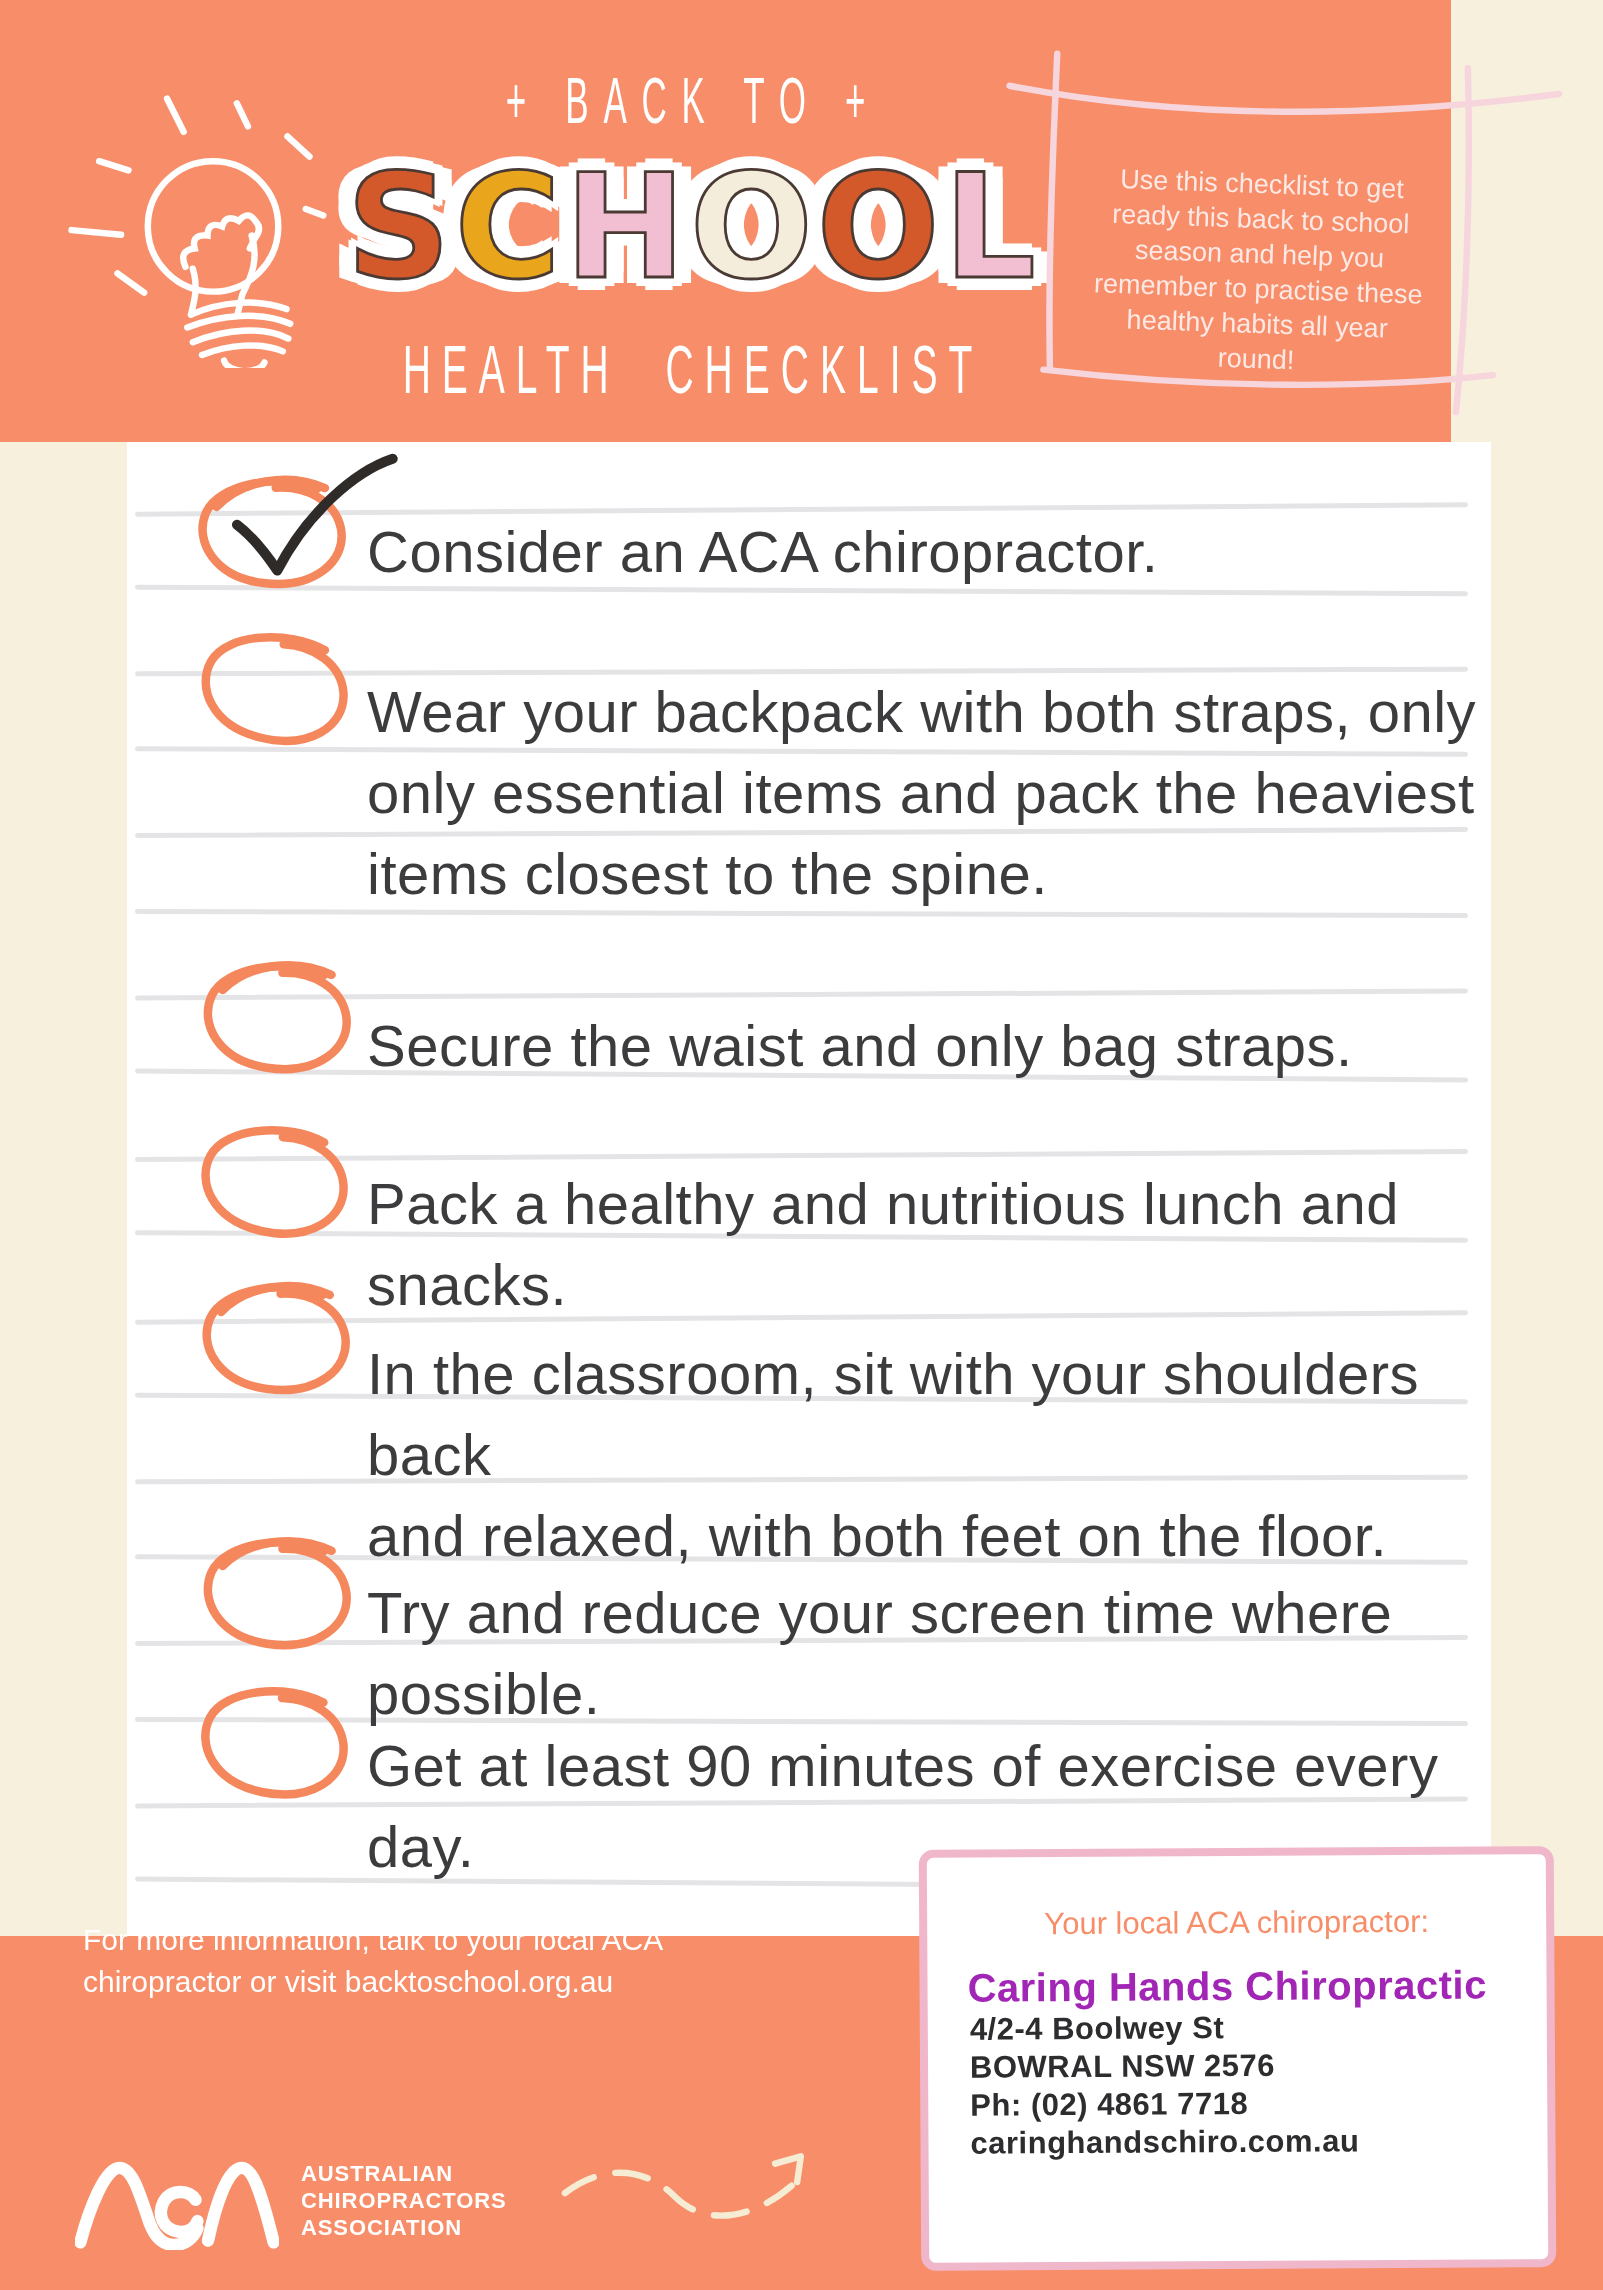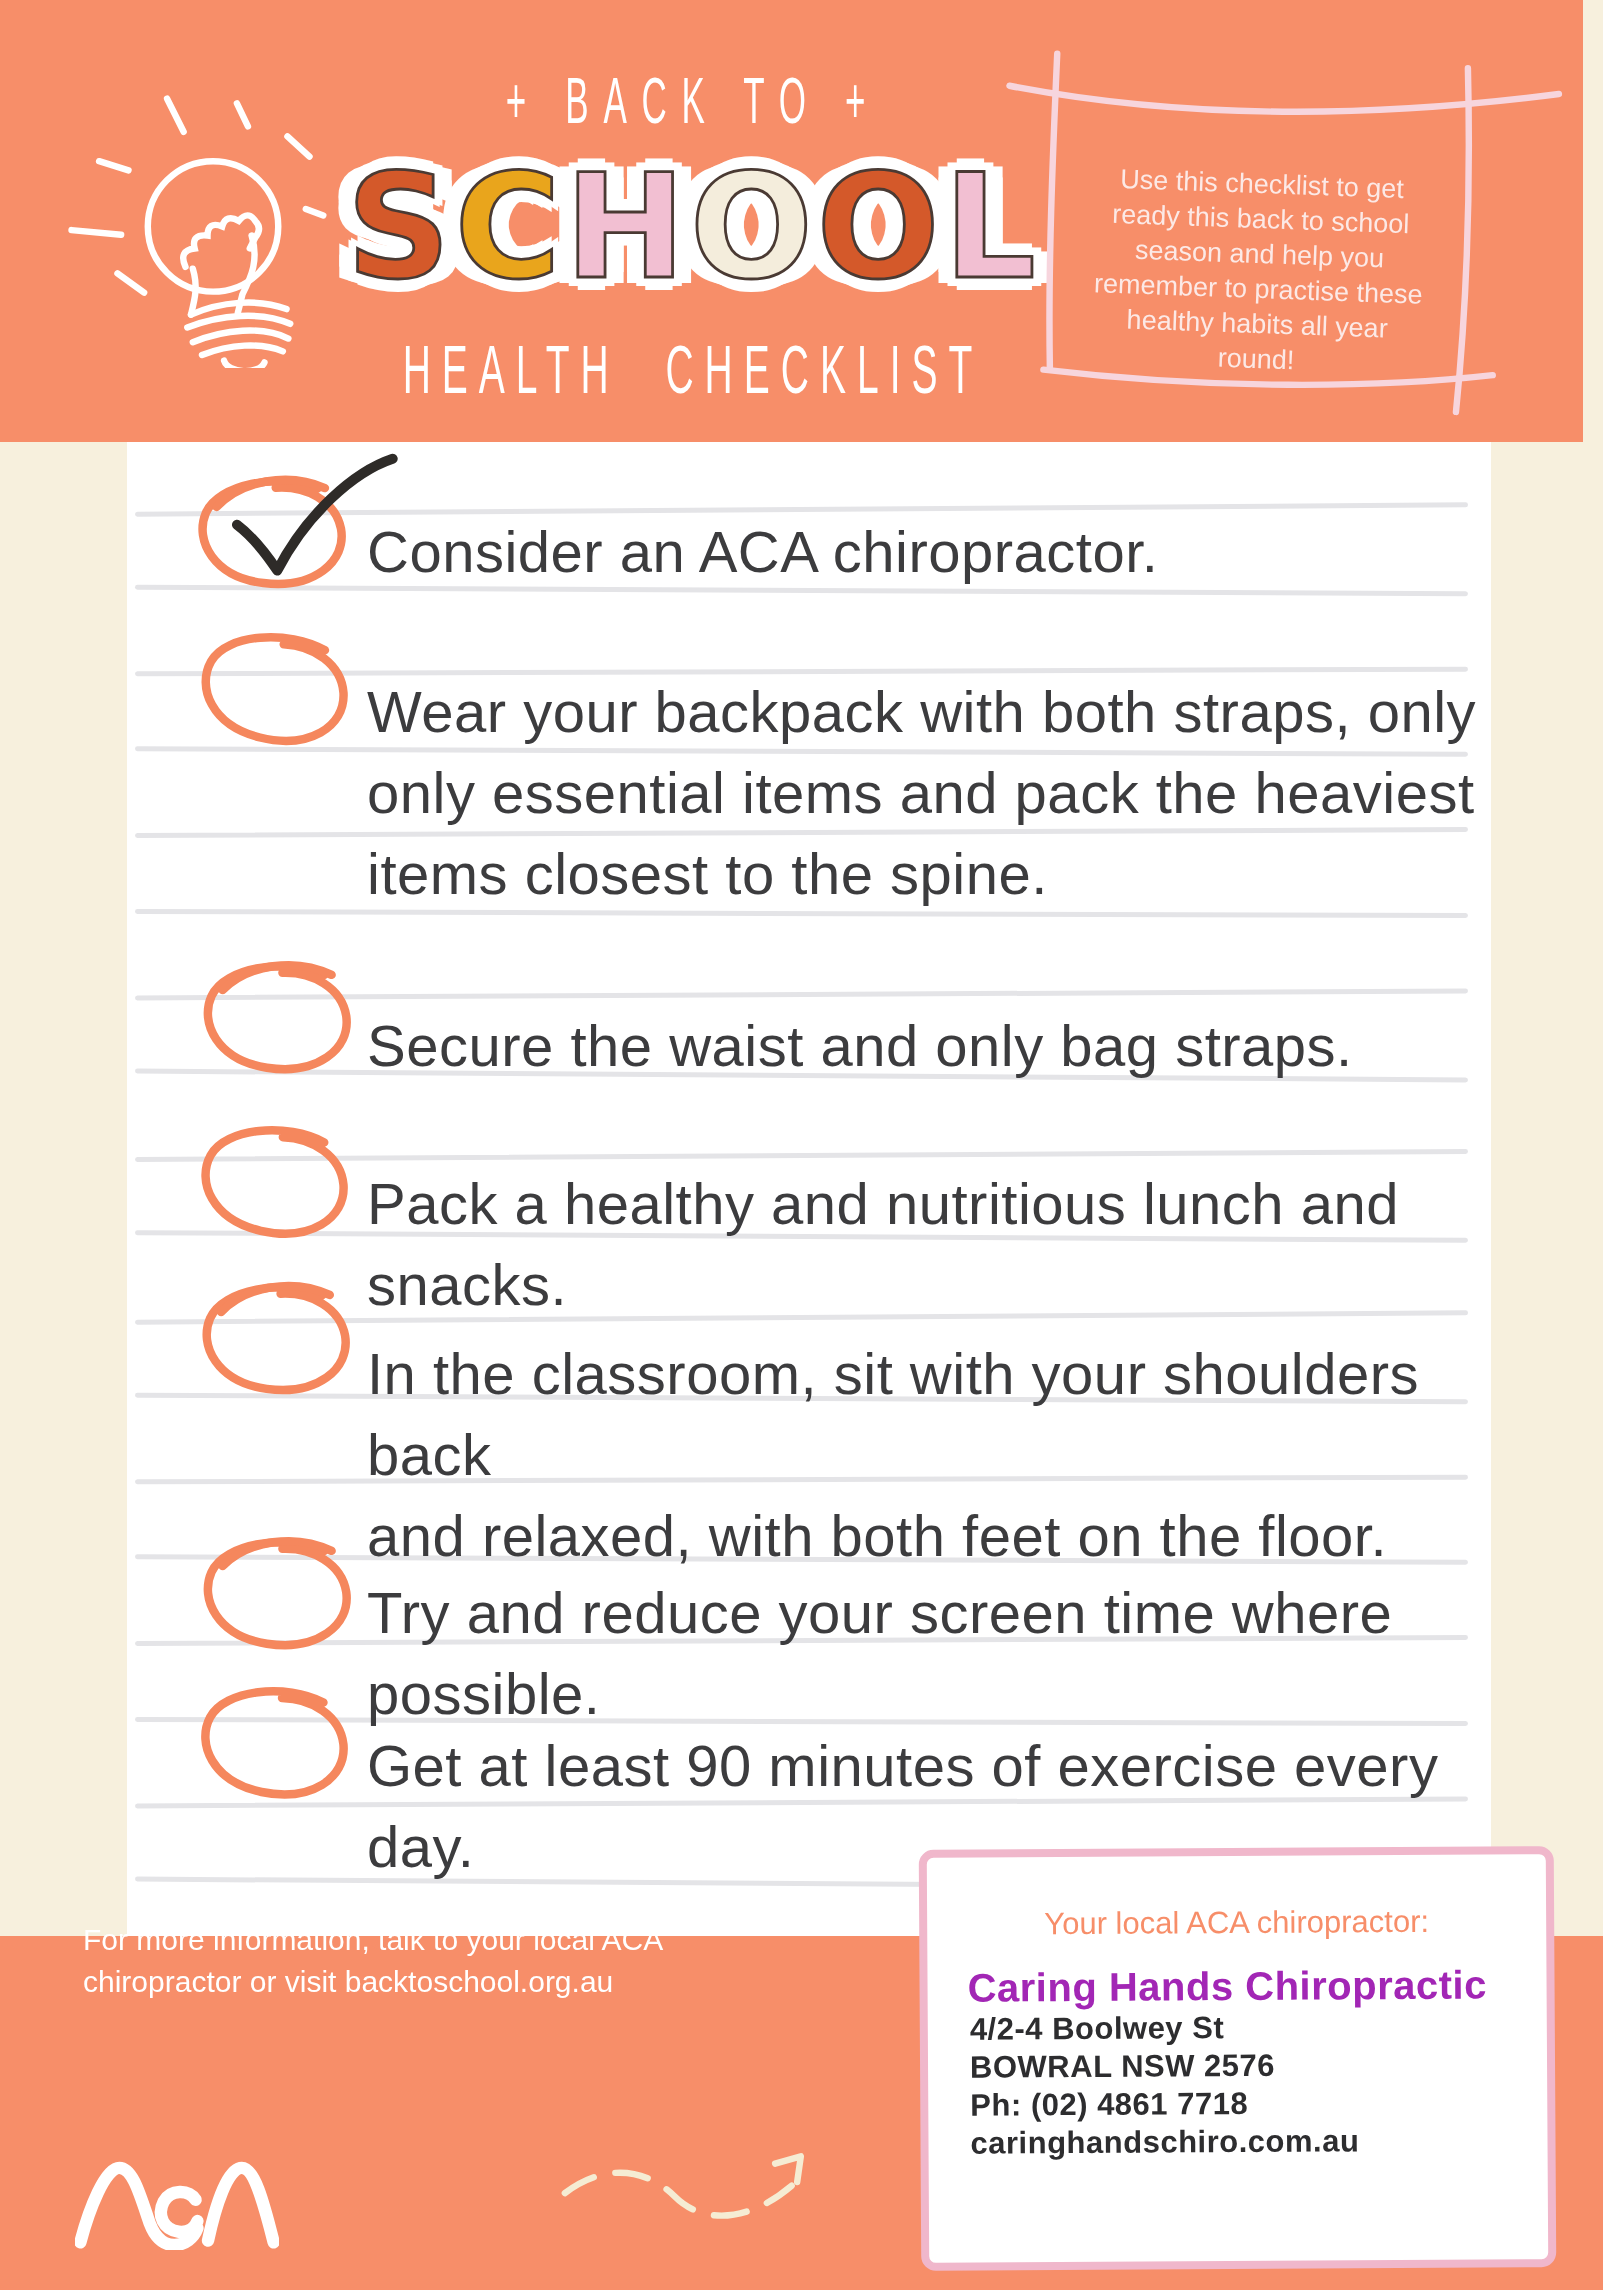--- a/index.html
+++ b/index.html
@@ -16,21 +16,21 @@
     --sticker-outline:#4A3A33;
   }
   *{box-sizing:border-box;}
   html,body{margin:0;padding:0;background:#888;}
   .page{
     position:relative;width:1603px;height:2290px;overflow:hidden;
     background:var(--cream);
     font-family:"Liberation Sans", sans-serif;
   }
   
-  .header{position:absolute;left:0;top:0;width:1583px;height:442px;background:var(--orange);padding-left:16px;}
+  .header{position:absolute;left:0;top:0;width:1451px;height:442px;background:var(--orange);padding-left:16px;}
   .bulb{position:absolute;left:55px;top:83px;width:294px;height:285px;}
   .bulb path,.bulb circle,.bulb line{fill:none;stroke:#fff;stroke-width:7;stroke-linecap:round;}
   .back-to{
     position:absolute;left:693px;top:64px;transform:translateX(-50%) scaleY(1.85);
     transform-origin:center top;white-space:nowrap;
     color:#fff;font-size:35px;letter-spacing:14.7px;font-weight:400;
   }
   .school{position:absolute;left:693px;top:154px;width:0;height:0;}
   .school-layer{
     position:absolute;left:0;top:0;transform:translateX(-50%);
@@ -225,20 +225,25 @@
   <div class="footer-info">
     <div>For more information, talk to your local ACA</div>
     <div><span>chiropractor or visit </span><strong>backtoschool.org.au</strong></div>
   </div>
 
   <svg class="aca-glyph" viewBox="0 0 230 105">
     <path d="M 6 98 C 16 60 34 14 50 14 C 64 14 72 40 82 70 C 88 90 98 101 112 101 C 124 101 134 93 138 82"></path>
     <path d="M 136 50 C 128 38 108 38 100 52 C 92 68 100 84 117 86 C 127 87 135 82 138 74"></path>
     <path d="M 150 96 C 158 58 172 14 188 14 C 202 14 212 50 224 98"></path>
   </svg>
+  <div class="aca-text">
+    <div>AUSTRALIAN</div>
+    <div>CHIROPRACTORS</div>
+    <div>ASSOCIATION</div>
+  </div>
 
   <svg class="swoosh" viewBox="0 0 320 110">
     <path class="dashes" d="M 15 60 C 60 26 105 34 135 64 C 165 94 215 92 262 52"></path>
     <path d="M 244 28 L 272 20 L 268 48"></path>
   </svg>
 
   <div class="contact">
     <div class="contact-heading">Your local ACA chiropractor:</div>
     <div class="contact-name">Caring Hands Chiropractic</div>
     <div class="contact-line">4/2-4 Boolwey St</div>

